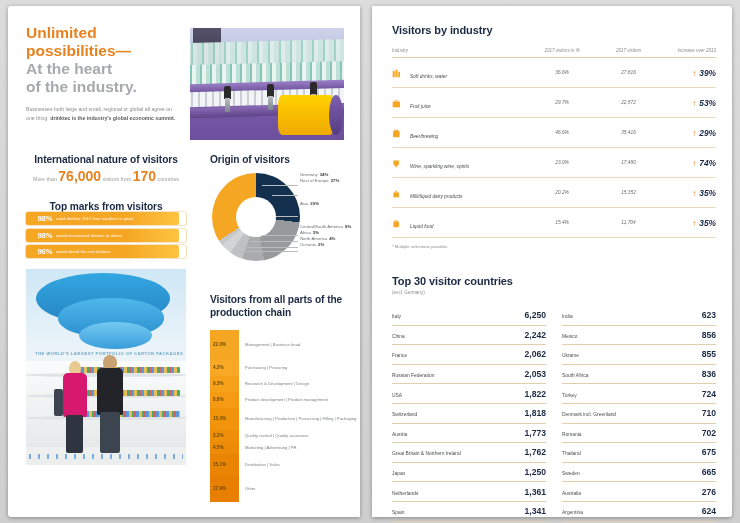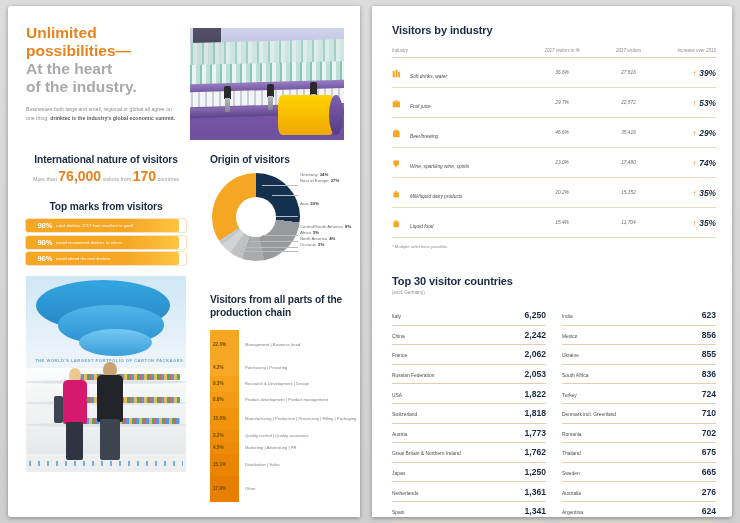--- a/index.html
+++ b/index.html
@@ -27,21 +27,21 @@
   
   .hl-orange { color:#E8821E; font-size:15.5px; font-weight:bold; line-height:1.16; }
   .hl-grey   { color:#A7A9AC; font-size:15.5px; font-weight:bold; line-height:1.16; }
   .lead      { color:#8d8d8d; font-size:5.2px; line-height:1.72; margin-top:9px; max-width:158px;}
   .lead b    { color:#5b5b5b; }
   h2.sec     { color:#1b2a42; font-size:10.2px; font-weight:bold; letter-spacing:-.1px; }
   .sub       { color:#9a9a9a; font-size:5.3px; margin-top:3px; }
   .sub .big  { color:#E8821E; font-weight:bold; font-size:14px; }
 
   
-  .bars { margin-top:7px; }
+  .bars { }
   .bar {
     position:relative; height:13px; margin-bottom:3.5px;
     border-radius:2px; display:flex; align-items:center;
     background:linear-gradient(90deg,#F5A623 0%,#F5A623 62%,#FFC845 100%);
     box-shadow:inset -7px 0 0 #fff, 0 0 0 .6px #f0c88d;
   }
   .bar .pc { color:#fff; font-weight:bold; font-size:7.6px; margin-left:8px; width:22px;}
   .bar .tx { color:#fff; font-size:3.9px; letter-spacing:.1px; }
 
   

